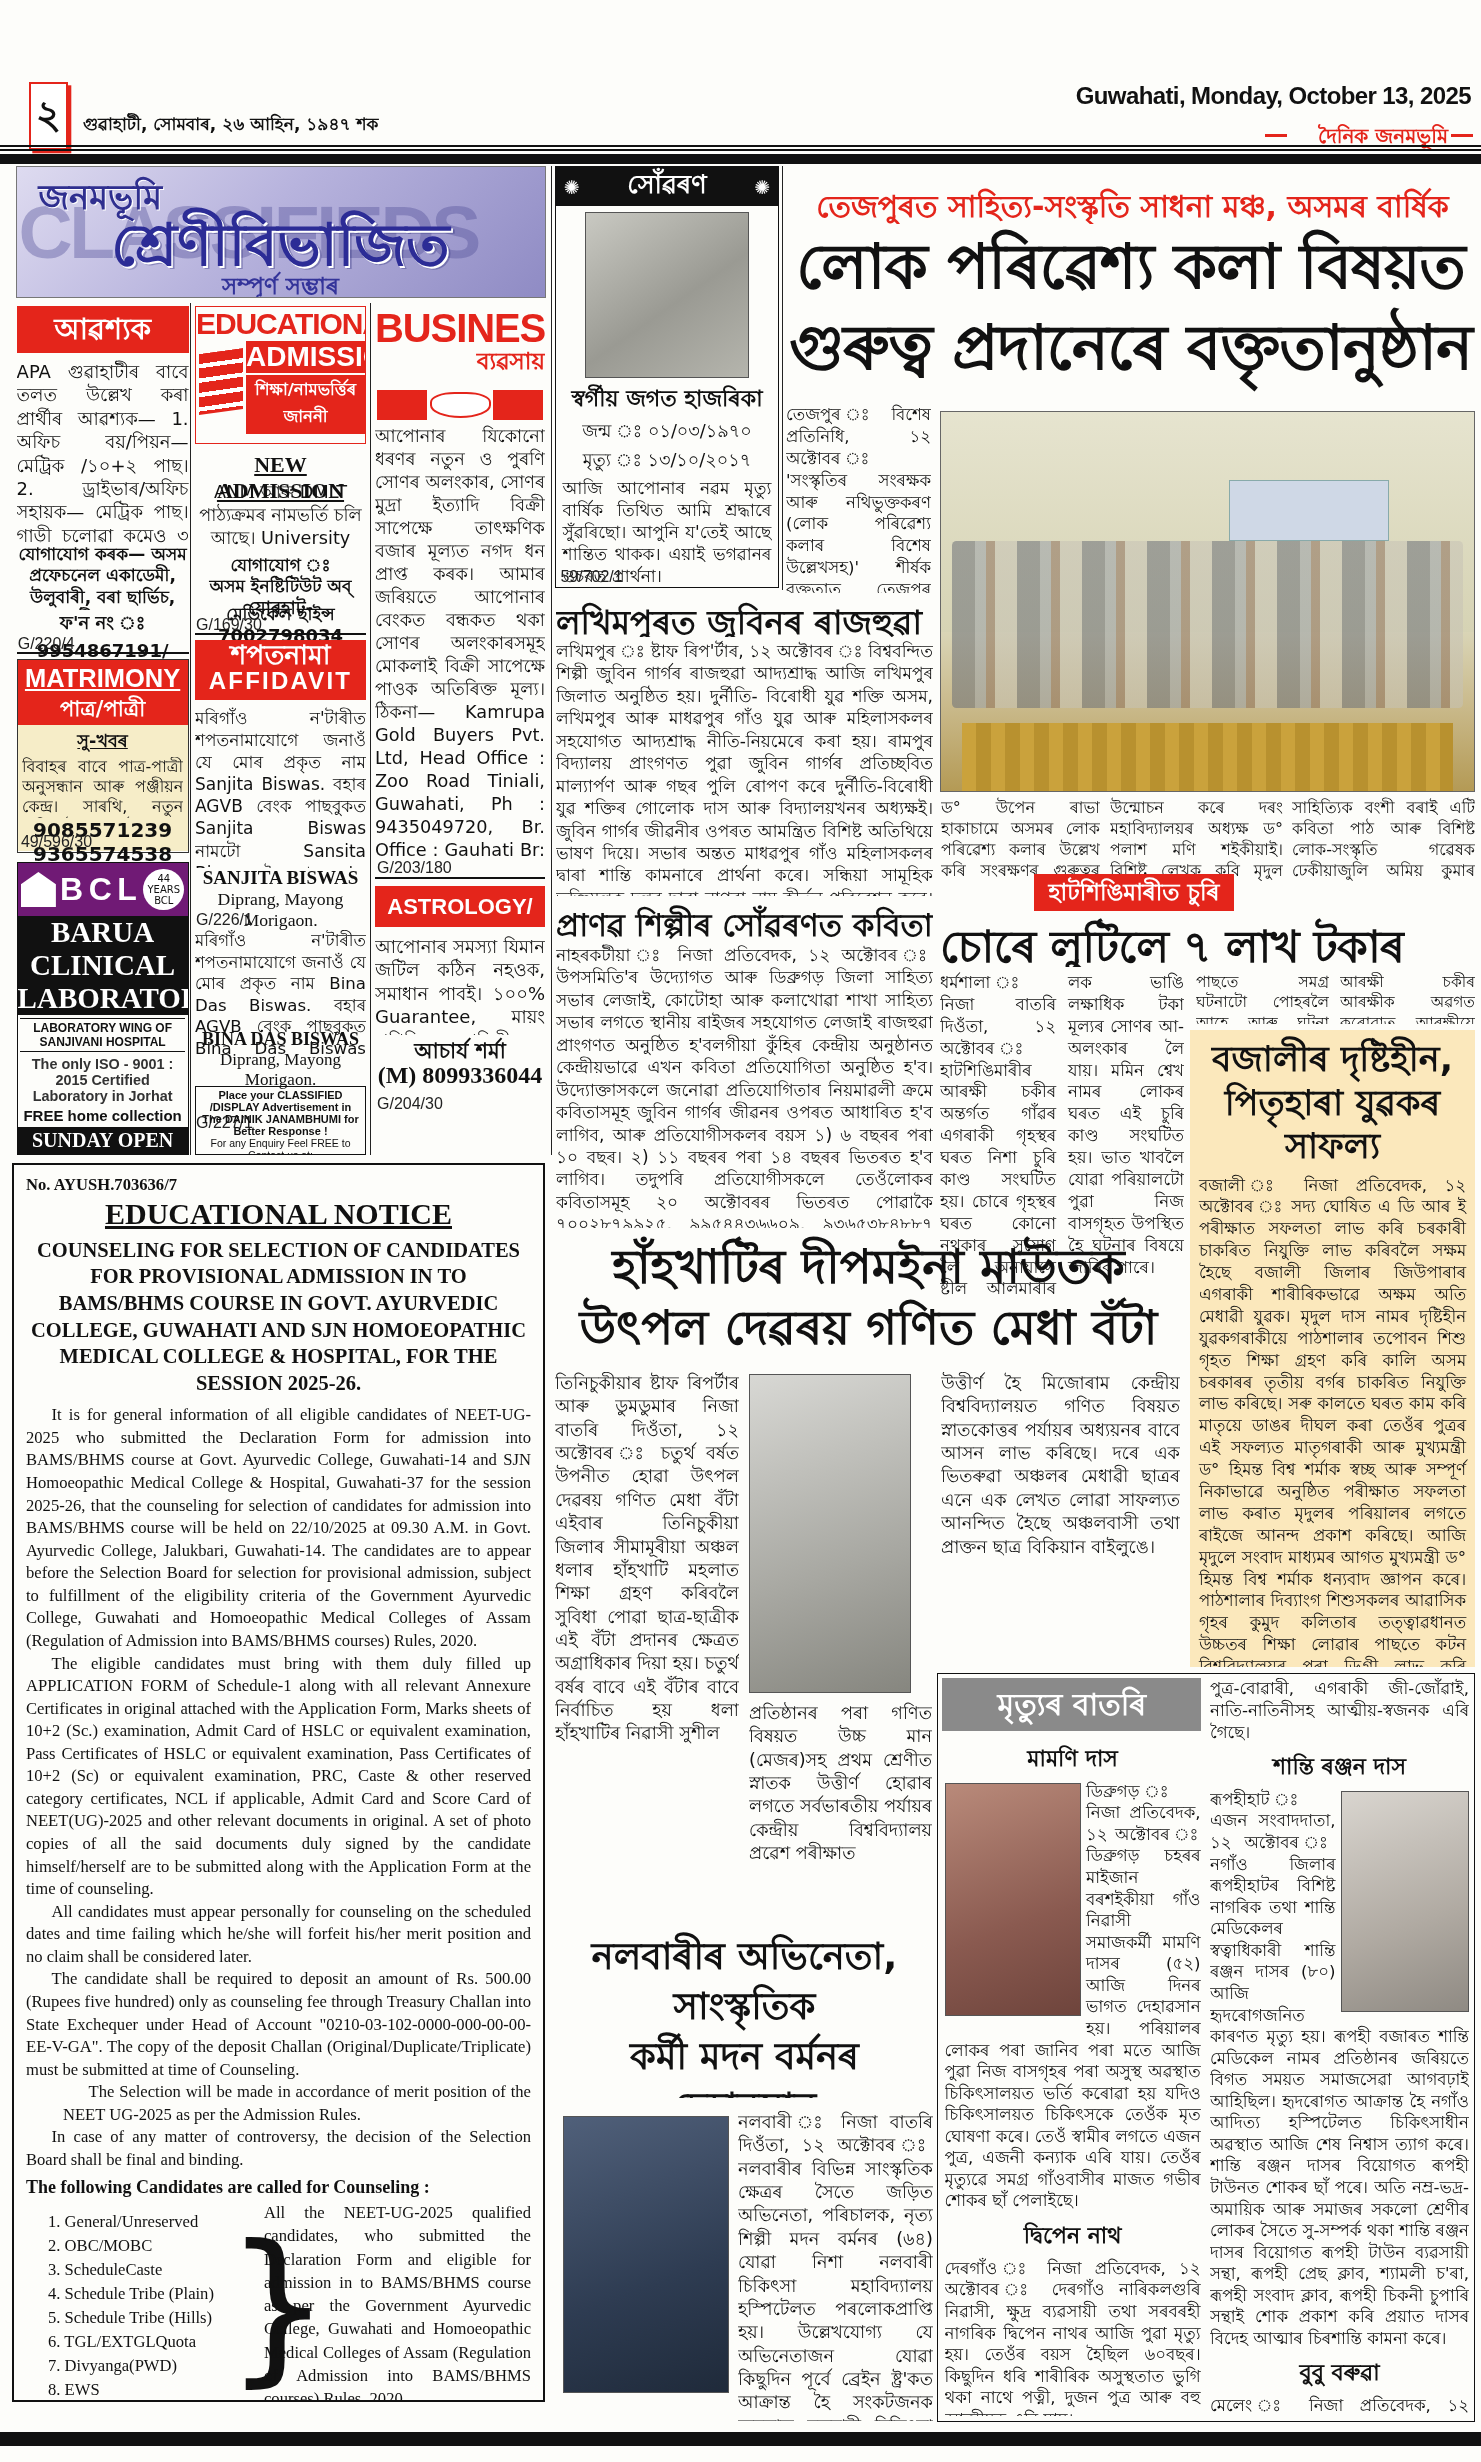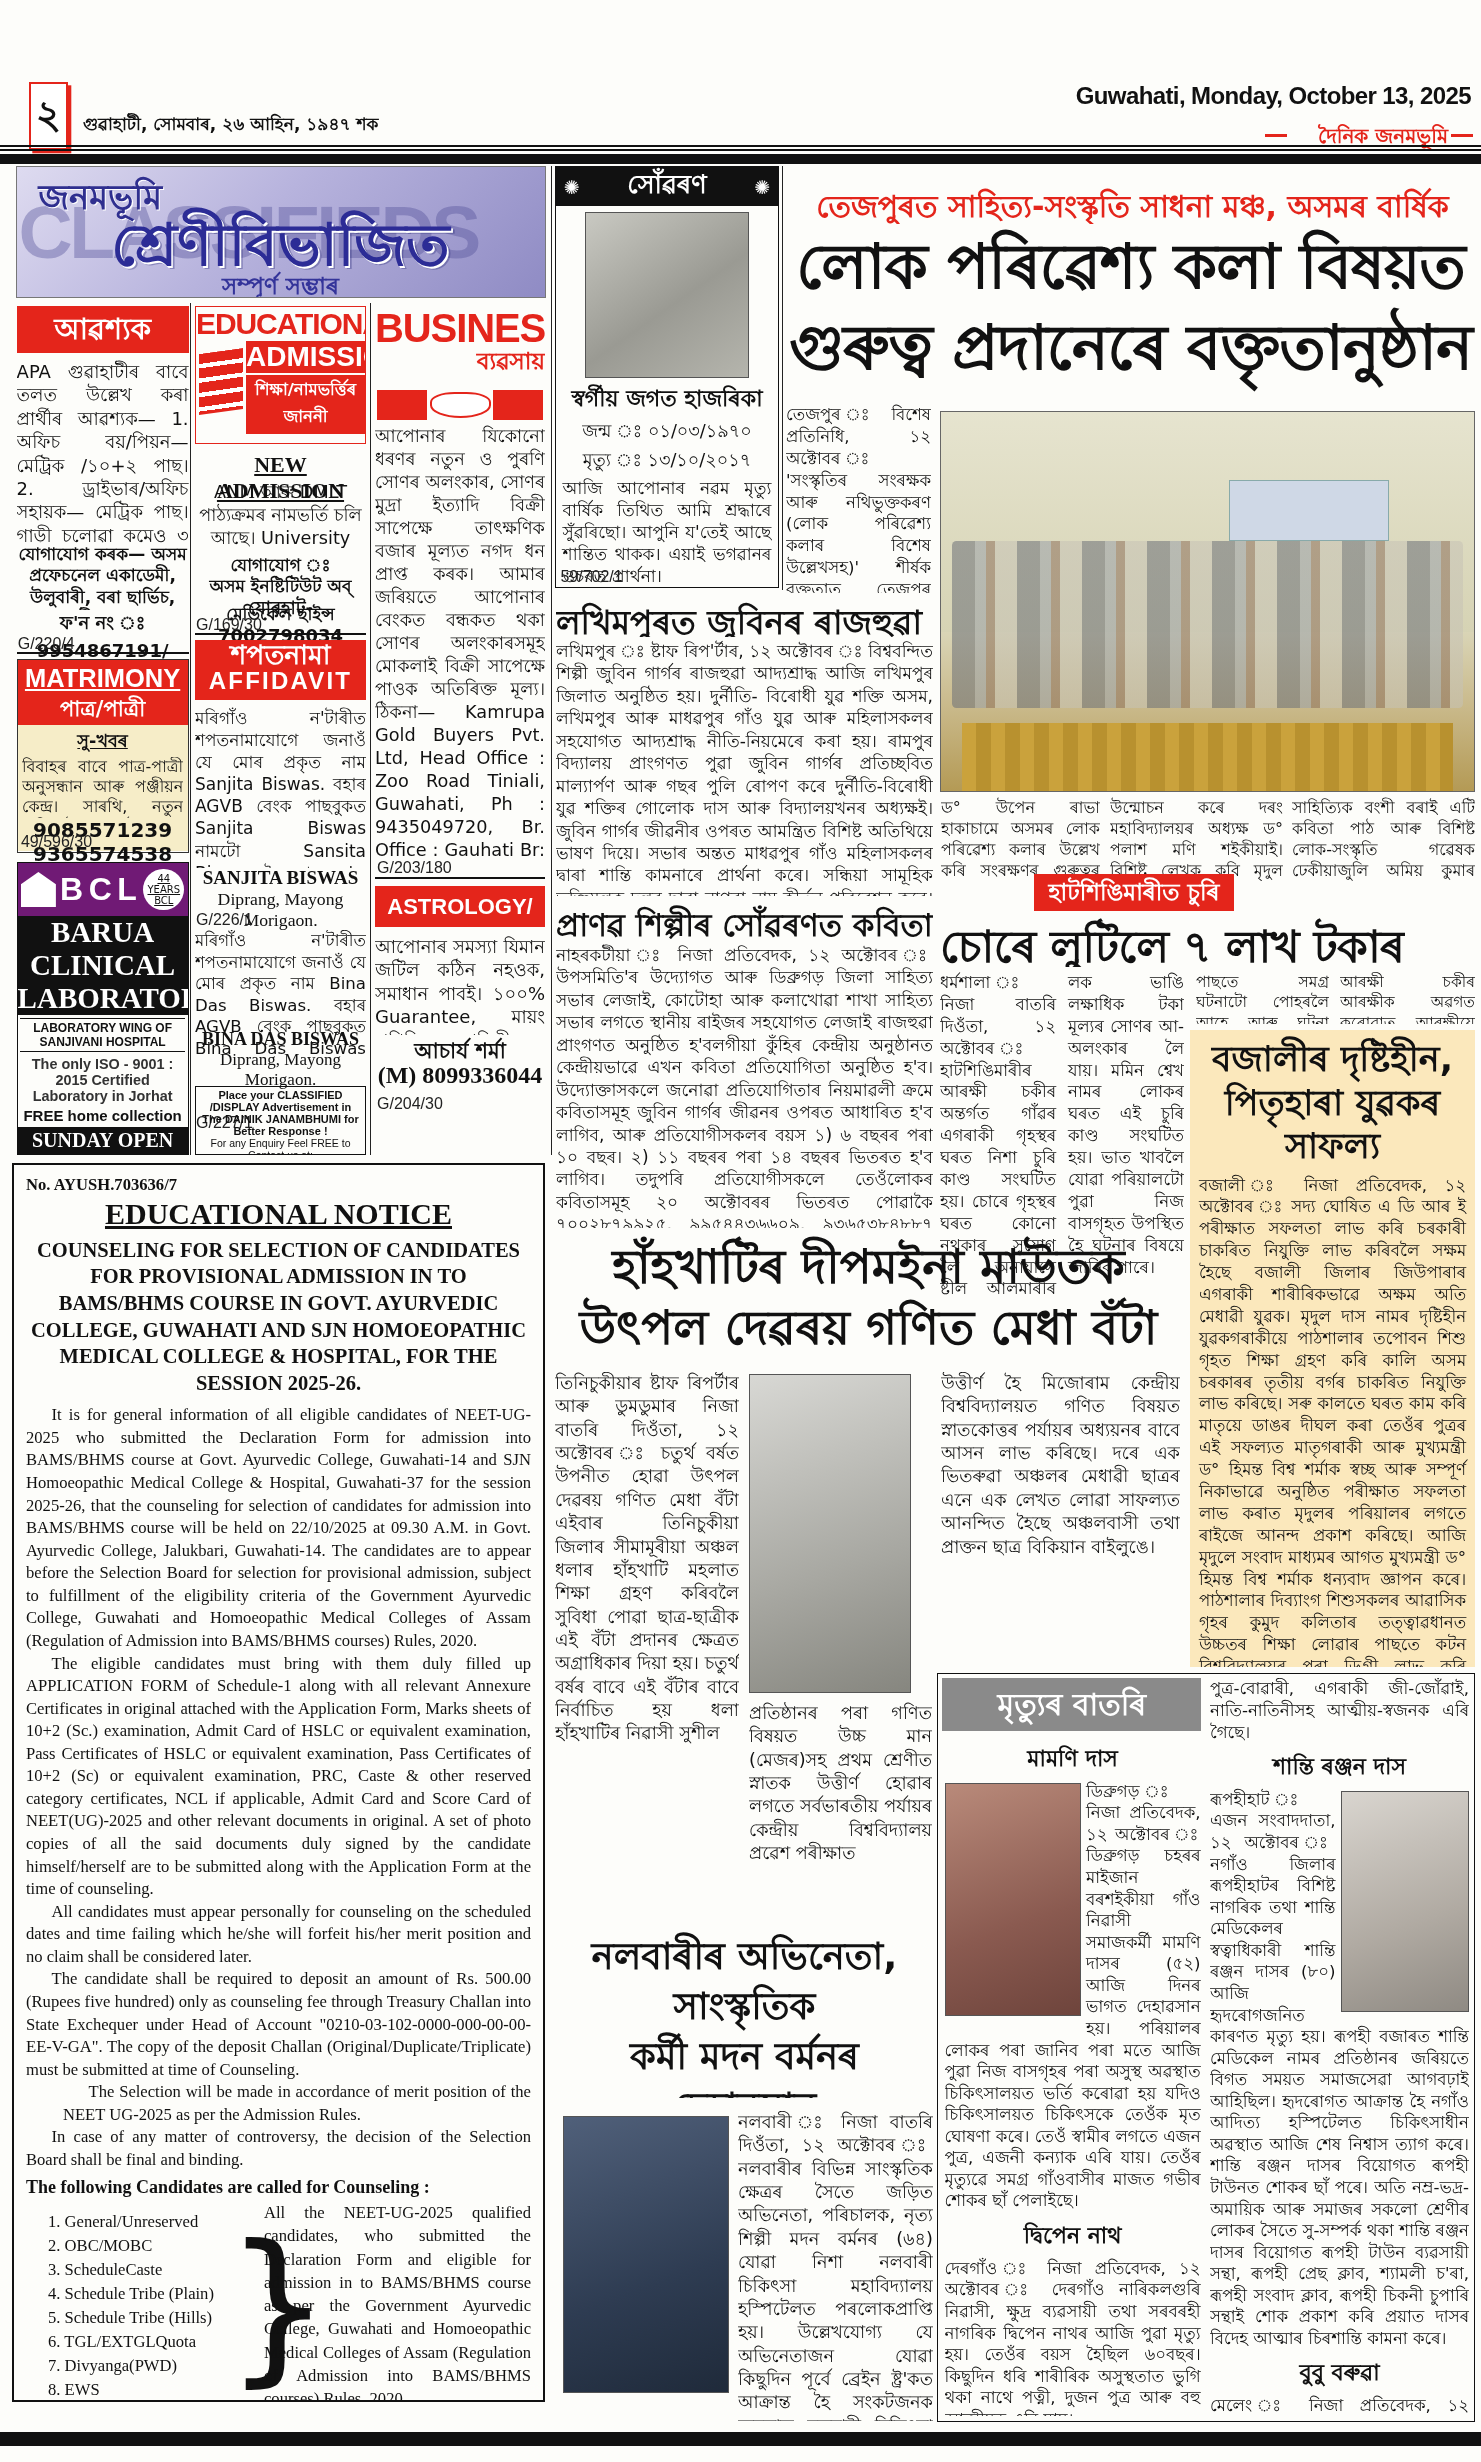--- a/index.html
+++ b/index.html
@@ -71,21 +71,21 @@
       <div class="b ctr" style="font-size:20px;">9085571239</div>
       <div class="ref" style="position:absolute;left:3.3px;bottom:1.1px;">49/596/30</div>
       <div class="b ctr" style="font-size:20px;">9365574538</div>
     </div>
   </div>
 
   <div class="abs clip" style="left:16.6px;top:862px;width:172px;height:293px;border:1.1px solid #111;">
     <div style="background:#701a75;color:#fff;display:flex;align-items:center;height:53px;">
       <span style="width:35px;height:35px;margin:0 3.3px;background:#fff;clip-path:polygon(50% 0,100% 35%,100% 100%,0 100%,0 35%);"></span>
       <span class="b ctr" style="flex:1;font-size:32px;letter-spacing:5.5px;font-family:'Liberation Sans',sans-serif;">BCL</span>
-      <span class="ctr" style="width:41px;font-size:10px;background:#fff;color:#111;border-radius:50%;padding:4.4px 1.1px;margin-right:3.3px;text-decoration:underline;">44 YEARS BCL</span>
+      <span class="ctr" style="width:41px;font-size:10px;background:#fff;color:#111;border-radius:50%;padding:4.4px 1.1px;margin-right:3.3px;">44 YEARS BCL</span>
     </div>
     <div style="background:#111;color:#fff;text-align:center;">
       <div class="b" style="font-size:29px;font-family:'Liberation Serif',serif;">BARUA</div>
       <div class="b" style="font-size:29px;font-family:'Liberation Serif',serif;">CLINICAL</div>
       <div class="b" style="font-size:29px;font-family:'Liberation Serif',serif;">LABORATORY</div>
     </div>
     <div class="ctr" style="padding:3.3px 2.2px;">
       <div class="b sans" style="font-size:12px;border-top:1.7px solid #111;border-bottom:1.7px solid #111;padding:1.7px 0;">LABORATORY WING OF SANJIVANI HOSPITAL</div>
       <div class="b sans" style="font-size:14.4px;margin-top:4.4px;color:#333;">The only ISO - 9001 : 2015 Certified Laboratory in Jorhat</div>
       <div class="b sans" style="font-size:15px;margin-top:3.3px;">FREE home collection call- Mobile No. 7086009099</div>

